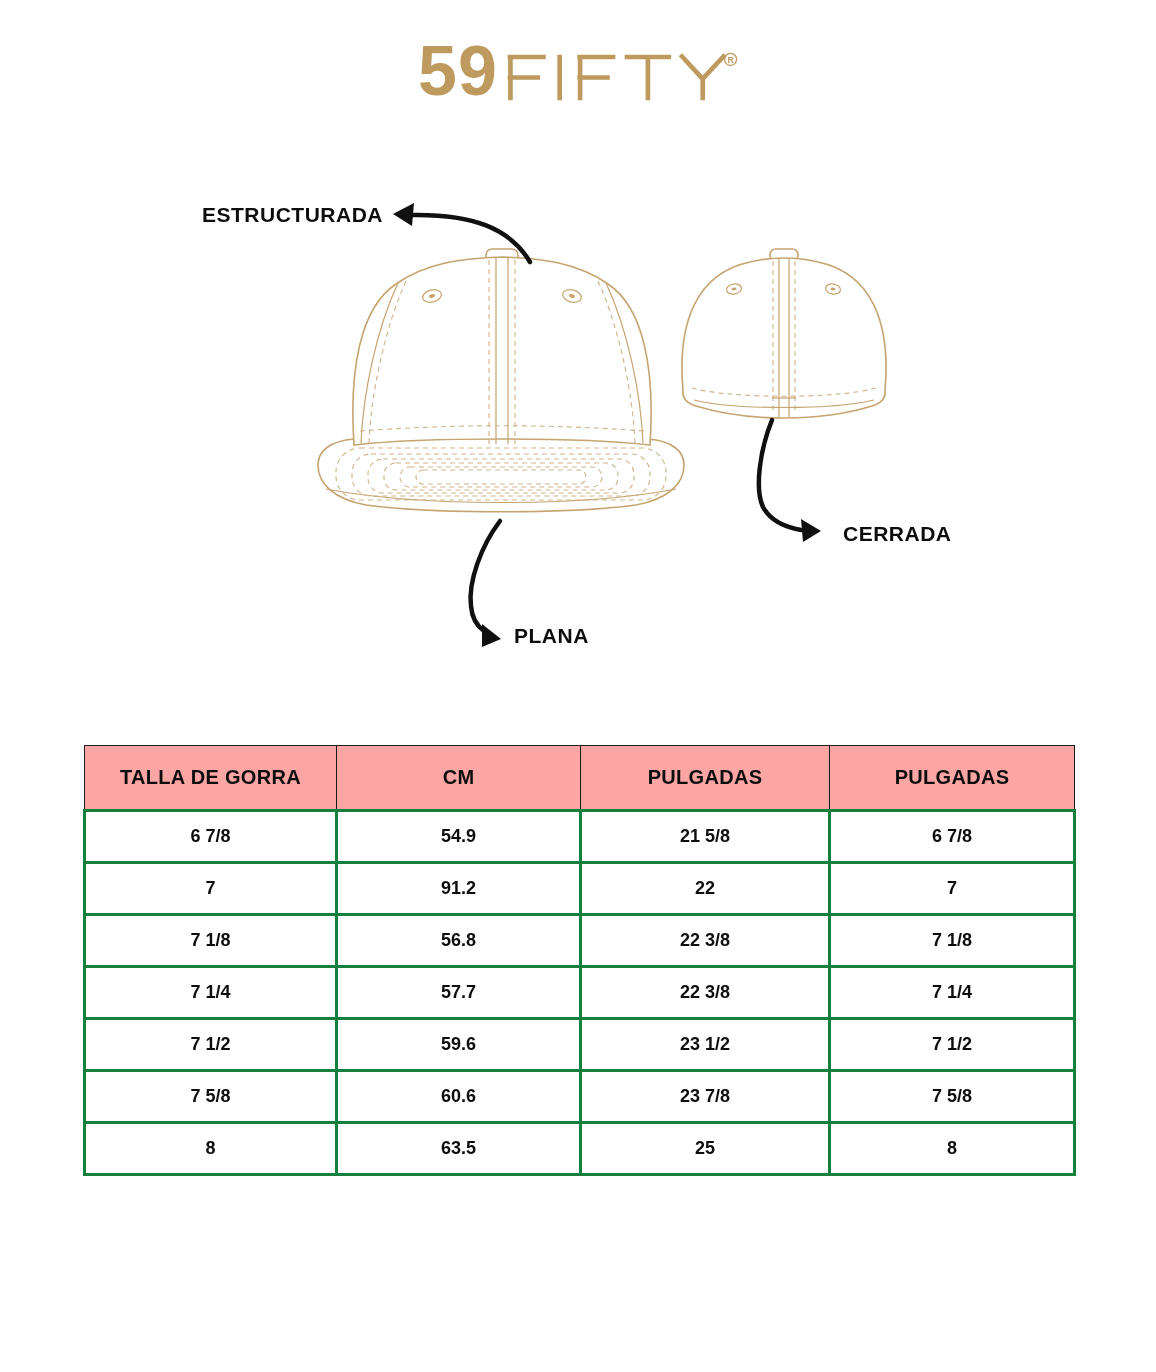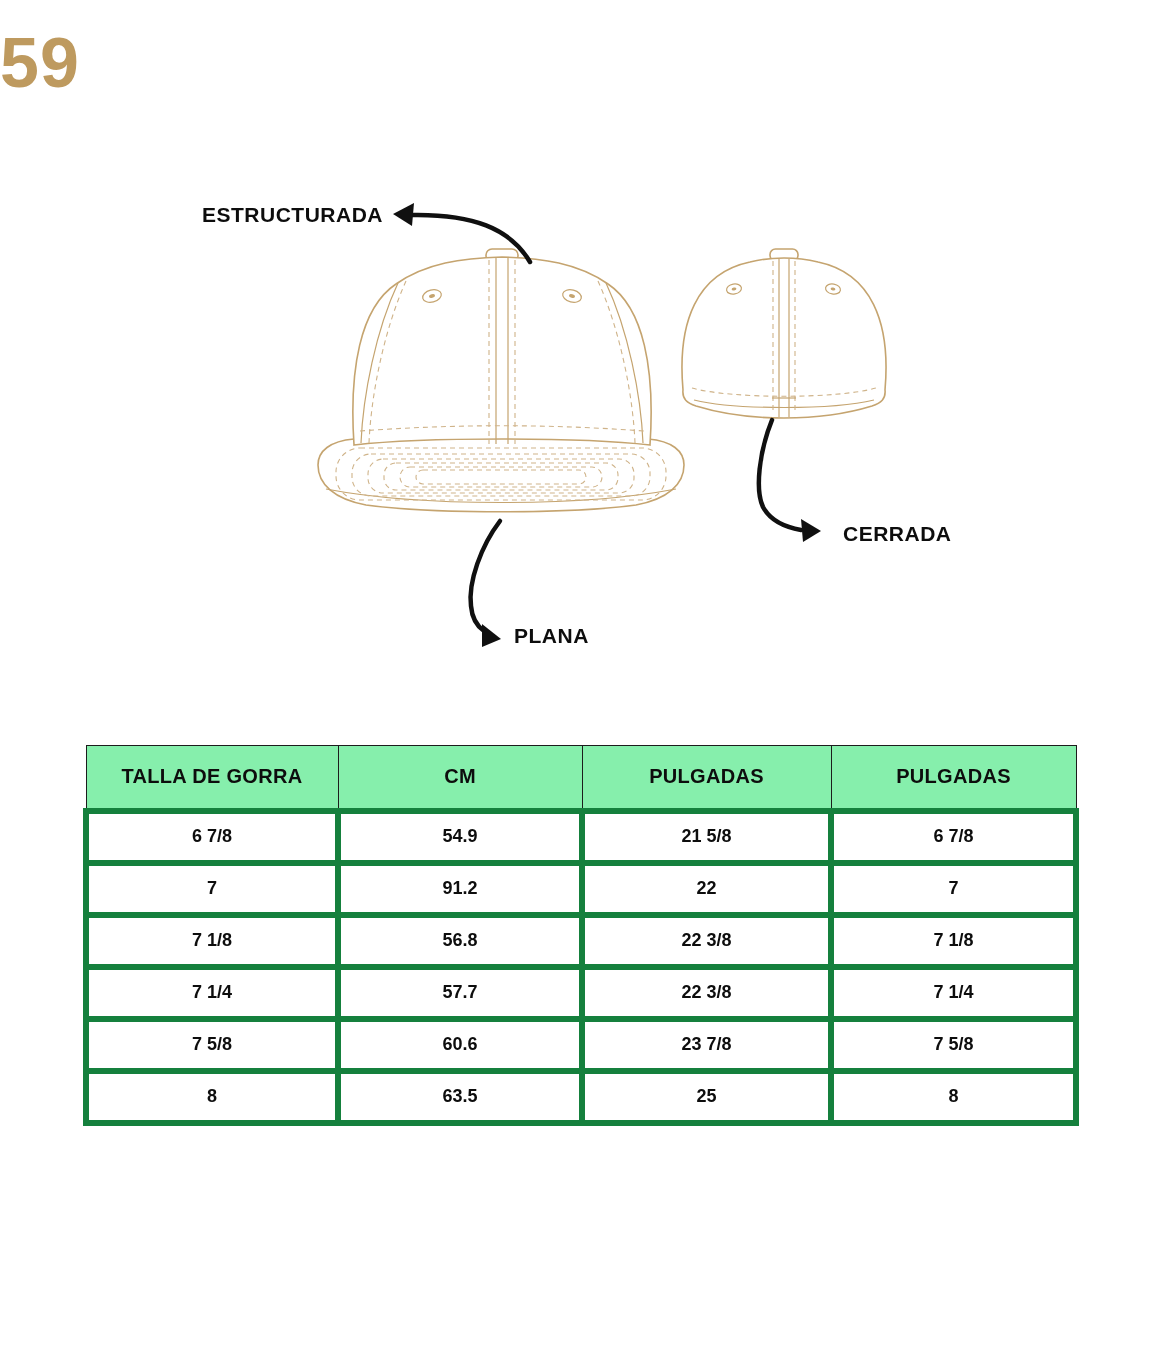--- a/index.html
+++ b/index.html
@@ -7,23 +7,22 @@
   body {
     width: 1156px; height: 1372px;
     font-family: "Liberation Sans", "DejaVu Sans", sans-serif;
     position: relative; overflow: hidden;
   }
   .page { position: absolute; inset: 0; background: #ffffff; }
 
   
   .logo {
     position: absolute; top: 36px; left: 0; width: 100%;
-    display: flex; justify-content: center; align-items: flex-start; gap: 5px;
+    display: flex; justify-content: center; align-items: center; gap: 5px;
     height: 70px;
-    flex-direction: column;
   }
   .logo-num {
     font-size: 70px; line-height: 1; font-weight: bold;
     color: #BE9A5F; letter-spacing: 1px;
   }
   .logo-word { display: block; margin-top: 11px; }
 
   
   .diagram { position: absolute; top: 0; left: 0; }
   .lnt  { fill: none; stroke: #C5A46F; stroke-width: 1.2; }
@@ -36,28 +35,28 @@
     font-family: "Liberation Sans", "DejaVu Sans", sans-serif;
     font-size: 21px; font-weight: bold; fill: #0d0d0d; letter-spacing: 0.5px;
   }
 
   
   .size-table {
     position: absolute; top: 745px; left: 83px; width: 990px;
     border-collapse: collapse; table-layout: fixed;
   }
   .size-table th {
-    height: 65px; background: #86efac;
+    height: 65px; background: #fca5a5;
     border: 1px solid #1c1c1c;
     font-size: 20px; font-weight: bold; color: #0d0d0d;
     text-align: center; letter-spacing: 0.3px;
   }
   .size-table td {
     height: 52px;
-    border: 6px solid #15803d;
+    border: 3px solid #15803d;
     font-size: 18px; font-weight: bold; color: #0d0d0d;
     text-align: center;
   }
 </style>
 </head>
 <body>
 
 <div class="page">
 
   <div class="logo">
@@ -179,20 +178,26 @@
         <td>22 3/8</td>
         <td>7 1/8</td>
       </tr>
       <tr>
         <td>7 1/4</td>
         <td>57.7</td>
         <td>22 3/8</td>
         <td>7 1/4</td>
       </tr>
       <tr>
+        <td>7 1/2</td>
+        <td>59.6</td>
+        <td>23 1/2</td>
+        <td>7 1/2</td>
+      </tr>
+      <tr>
         <td>7 5/8</td>
         <td>60.6</td>
         <td>23 7/8</td>
         <td>7 5/8</td>
       </tr>
       <tr>
         <td>8</td>
         <td>63.5</td>
         <td>25</td>
         <td>8</td>

